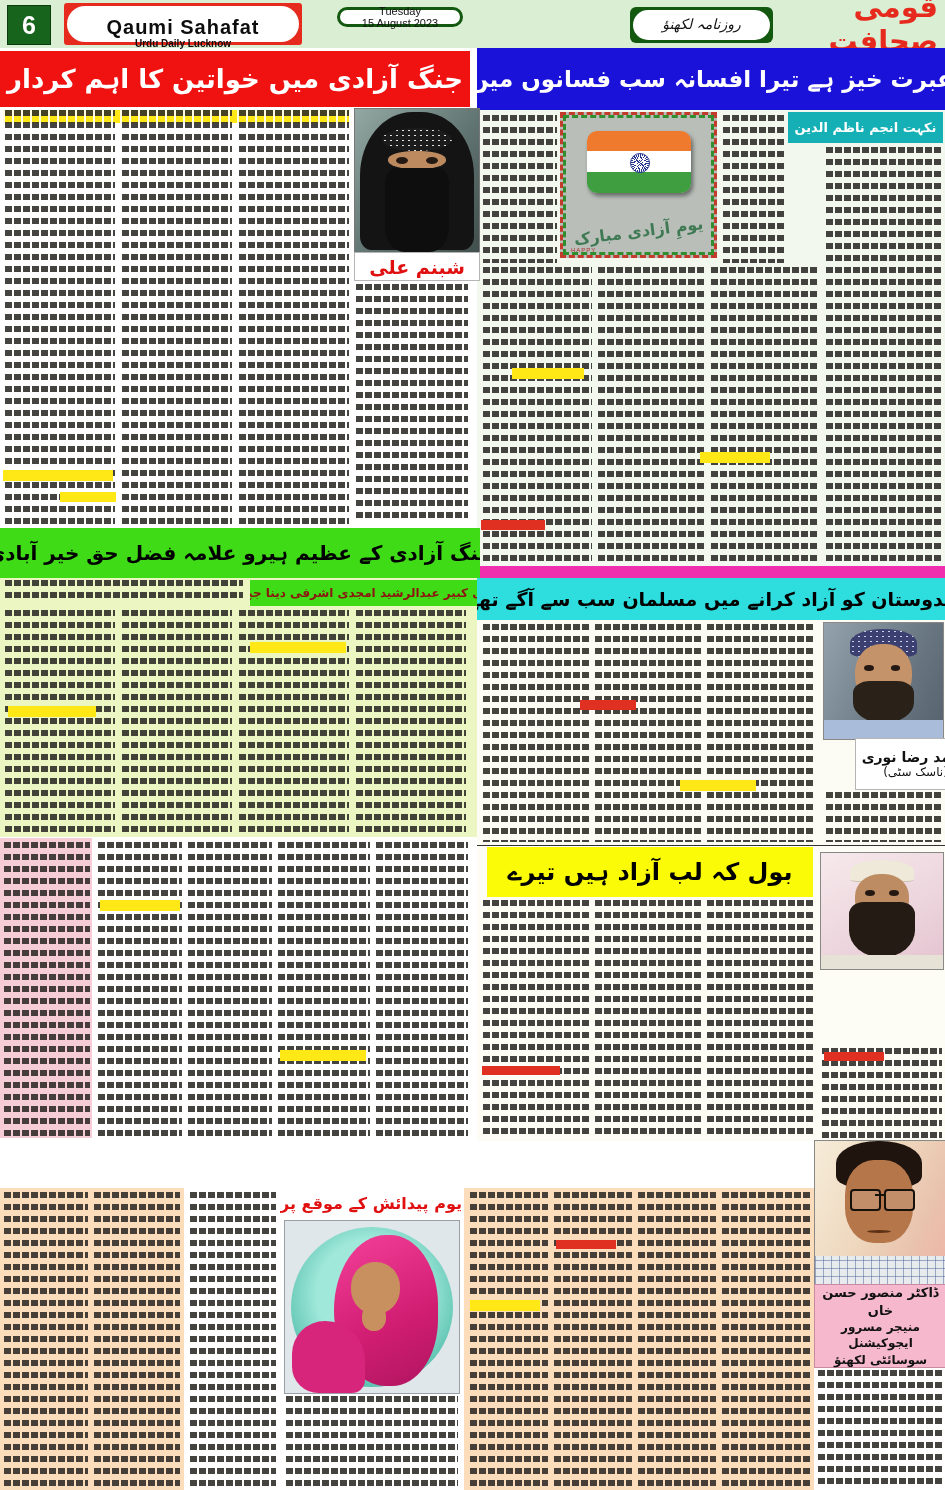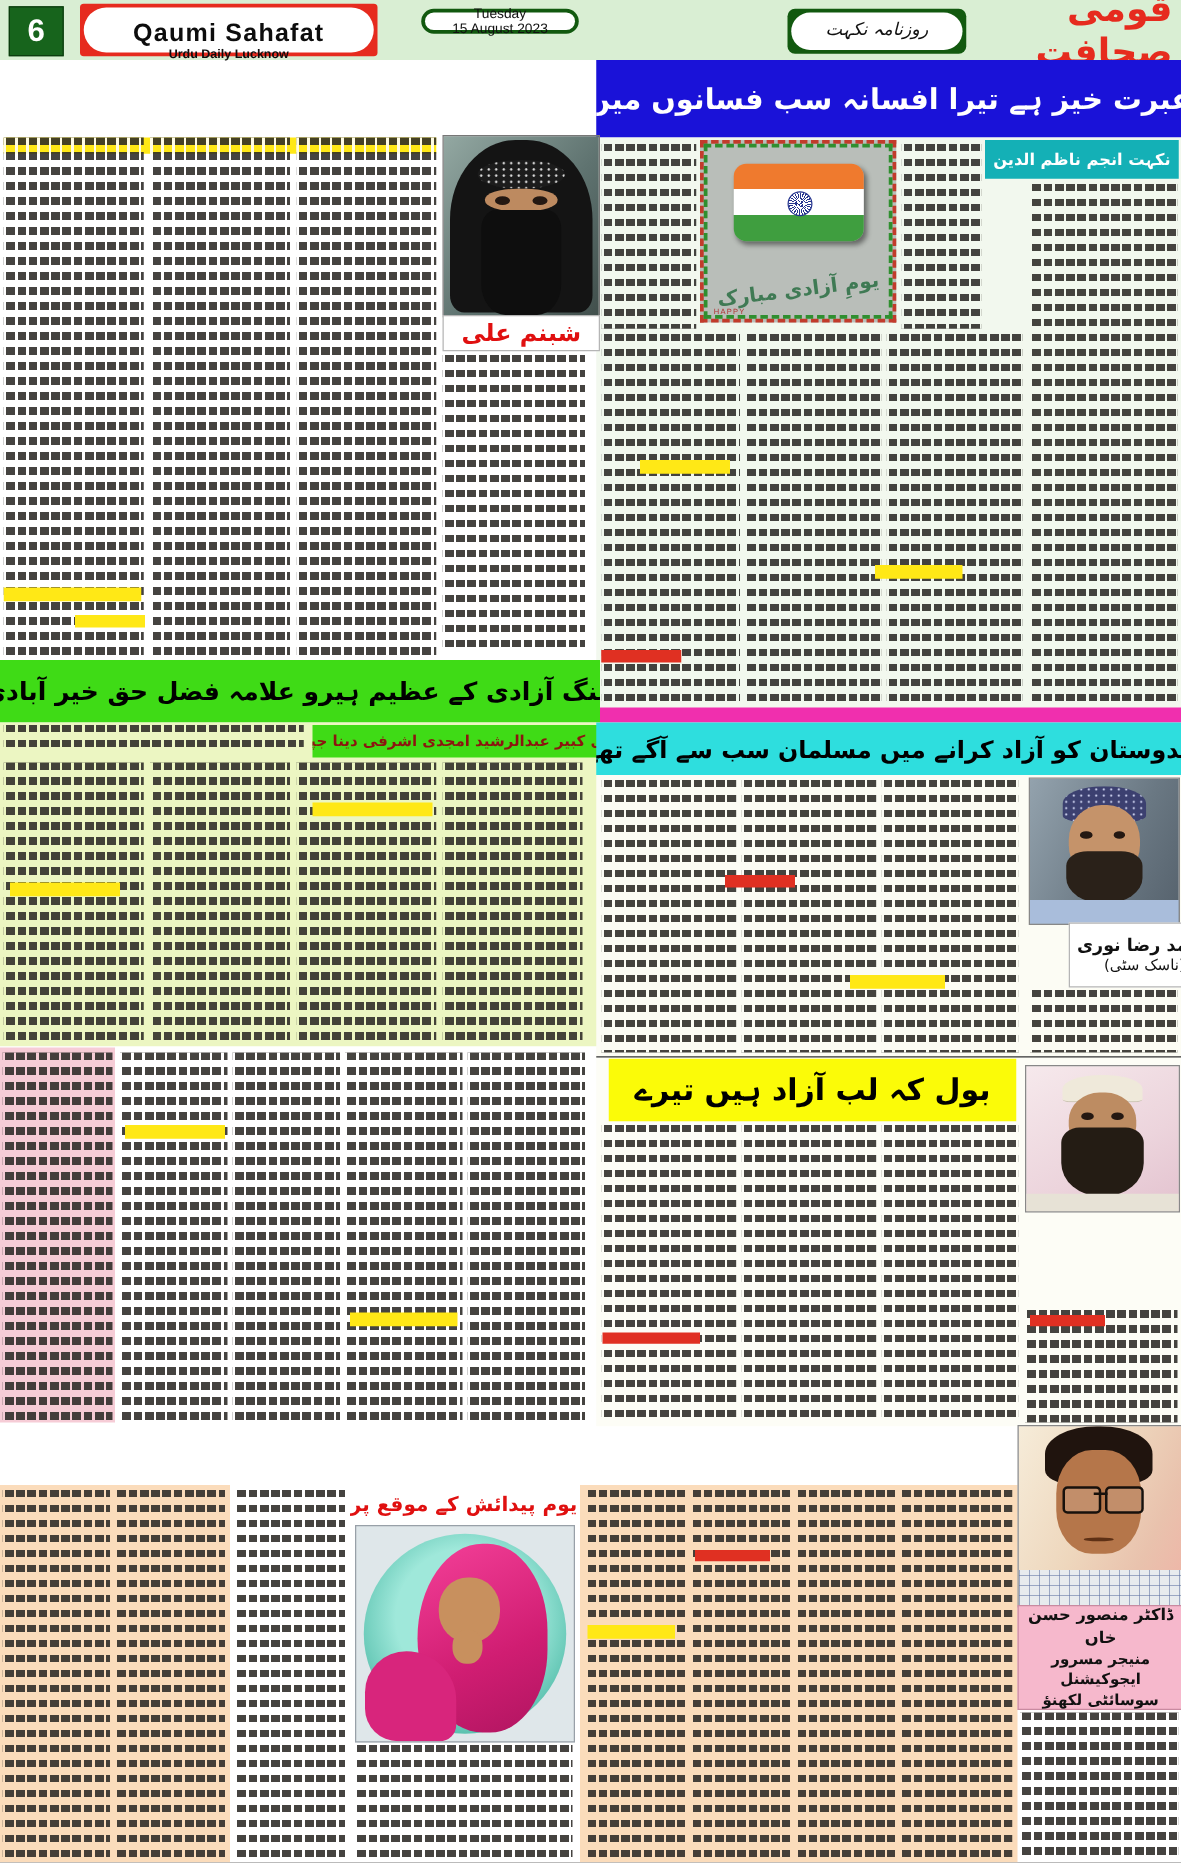--- a/index.html
+++ b/index.html
@@ -40,27 +40,28 @@
 
     <div class="abs" style="left:337px;top:7px;width:126px;height:20px;background:#12590f;border-radius:10px;">
       <div class="oval en" style="border-radius:14px;">
         <div style="font-size:11px;color:#111;">Tuesday</div>
         <div style="font-size:11px;color:#111;">15 August 2023</div>
       </div>
     </div>
 
     <div class="abs" style="left:630px;top:7px;width:143px;height:36px;background:#12590f;border-radius:6px;">
       <div class="oval urdu" style="border-radius:16px;">
-        <div style="font-size:14px;color:#111;font-style:italic;">روزنامہ نکہت</div>
+        <div style="font-size:14px;color:#111;font-style:italic;">روزنامہ لکھنؤ</div>
       </div>
     </div>
 
     <div class="abs urdu" style="left:778px;top:0;width:160px;height:48px;display:flex;align-items:center;justify-content:center;color:#e62b1e;font-weight:bold;font-size:29px;">قومی صحافت</div>
   </div>
 
+  <div class="band urdu" style="left:0;top:51px;width:470px;height:56px;background:#f01111;color:#fff;font-size:26px;">جنگ آزادی میں خواتین کا اہم کردار</div>
 
   <div class="band urdu" style="left:477px;top:48px;width:468px;height:62px;background:#1a12d8;color:#fff;font-size:23px;">عبرت خیز ہے تیرا افسانہ سب فسانوں میں</div>
 
   <div class="abs" style="left:477px;top:110px;width:468px;height:468px;background:#f2f8ee;--paper:#f2f8ee;"></div>
 
   <div class="band urdu" style="left:788px;top:112px;width:155px;height:31px;background:#14b0b6;color:#fff;font-size:13px;text-align:right;">نکہت انجم ناظم الدین</div>
 
   <div class="stamp" style="left:560px;top:112px;width:151px;height:140px;">
     <div class="abs" style="left:24px;top:16px;width:104px;height:62px;border-radius:10px;overflow:hidden;background:linear-gradient(180deg,#ef7a2e 0 33%,#ffffff 33% 66%,#3f9e3f 66%);box-shadow:2px 3px 4px rgba(0,0,0,.45);">
       <div class="abs" style="left:43px;top:22px;width:18px;height:18px;border-radius:50%;border:1px solid #27368f;background:repeating-conic-gradient(#27368f 0 6deg,#ffffff 6deg 15deg);"></div>

